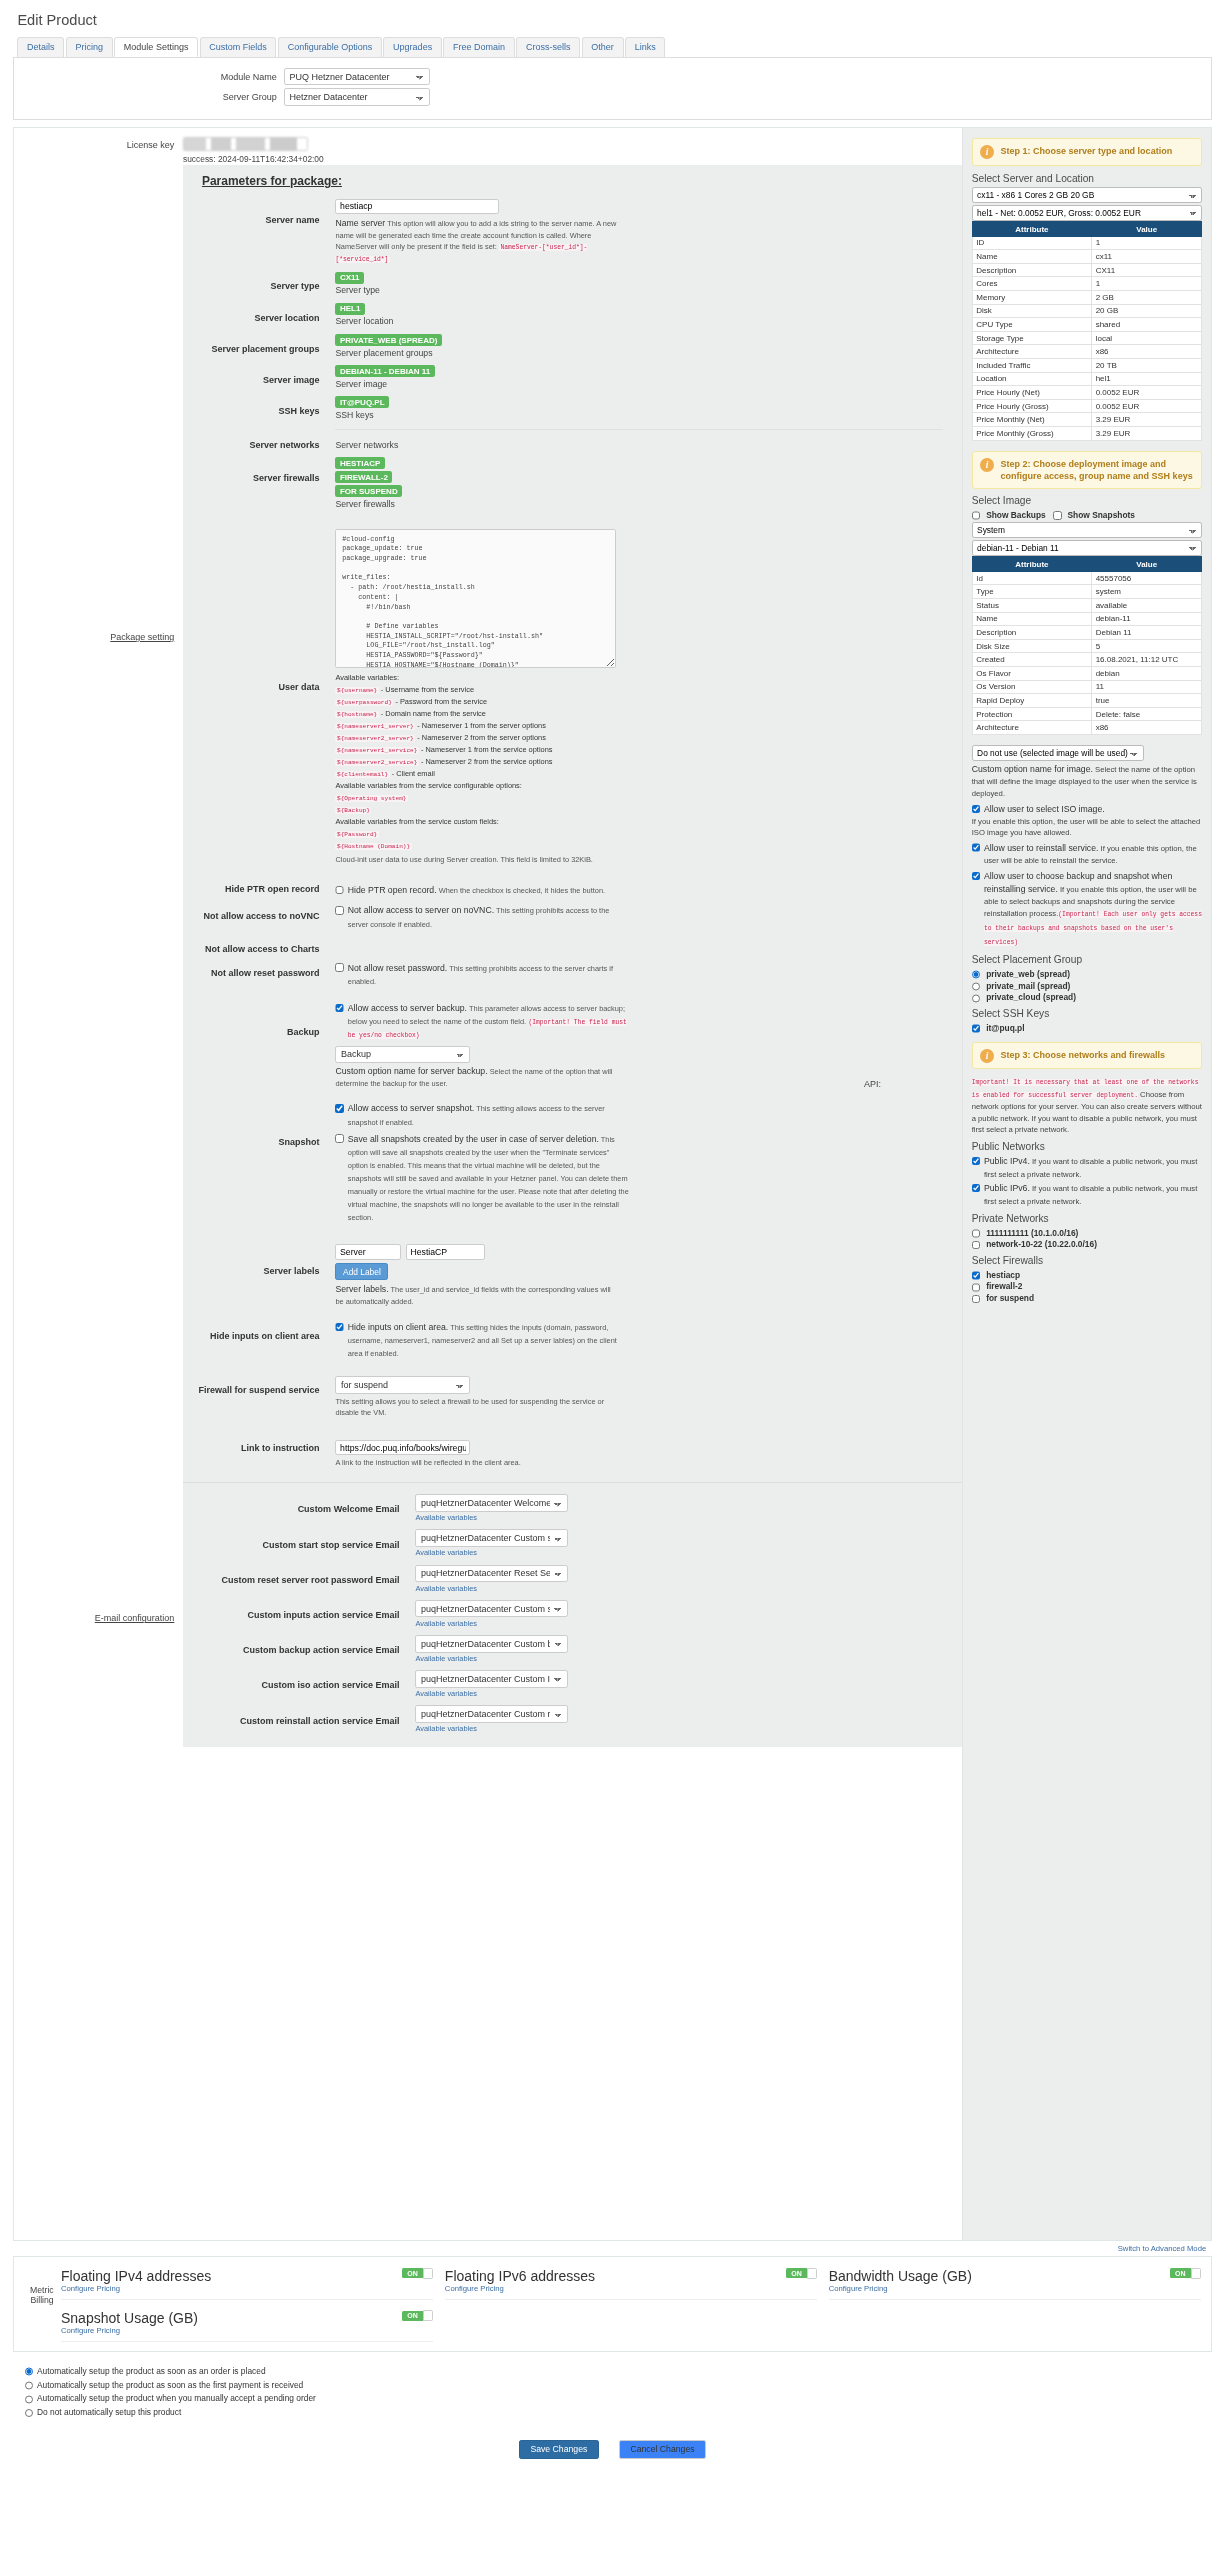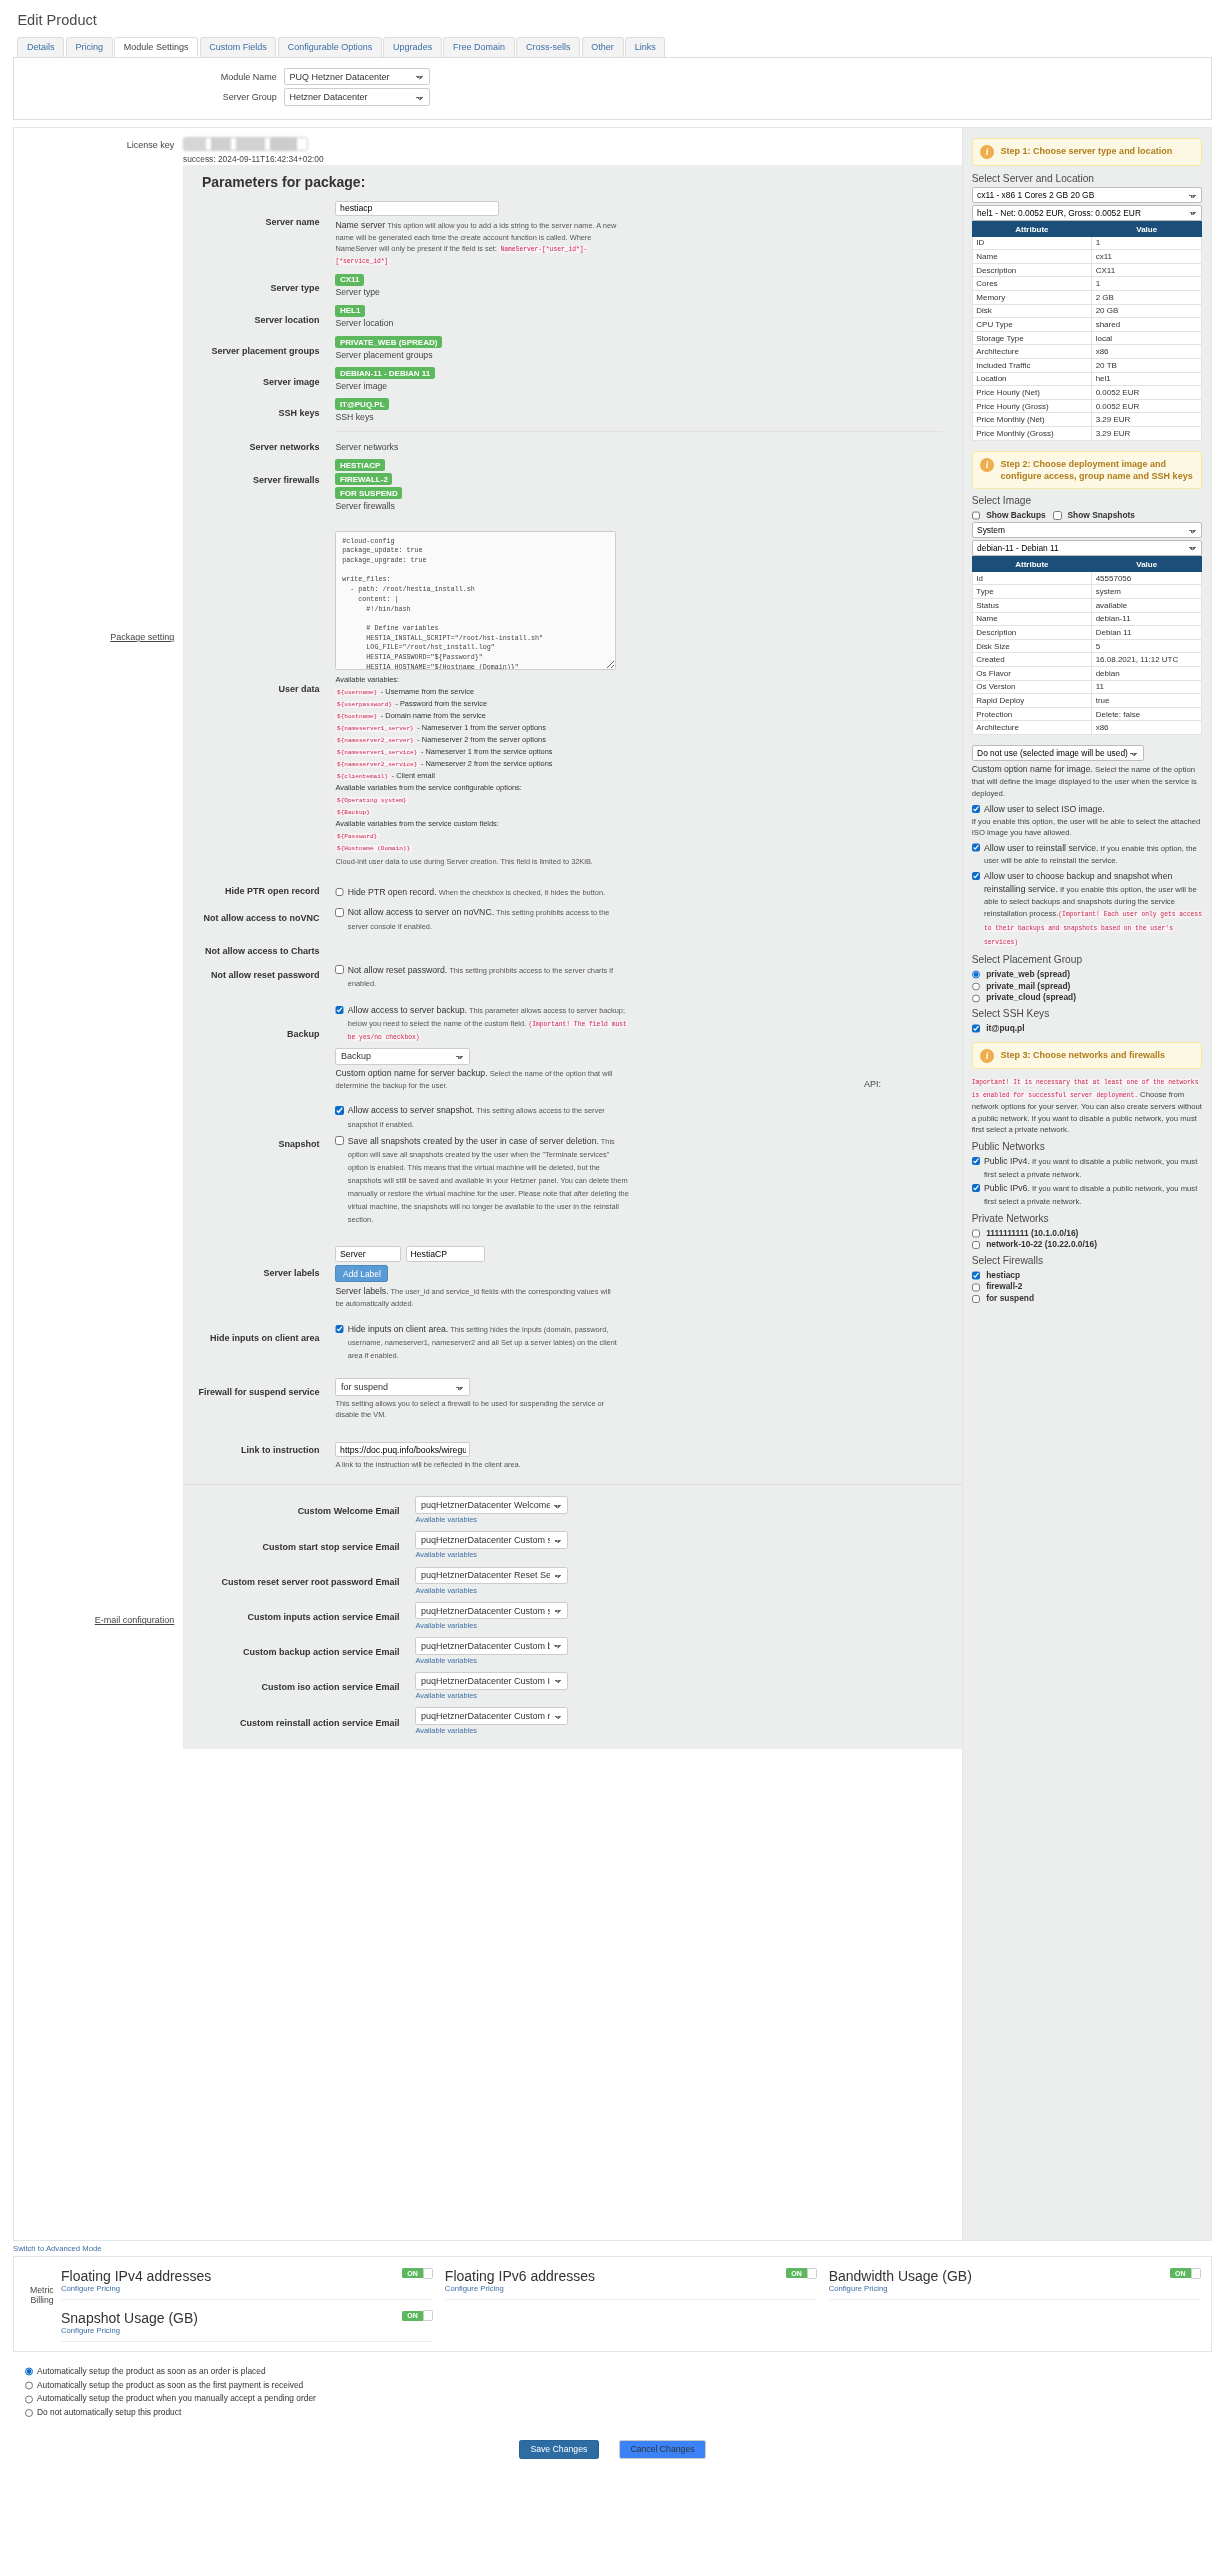--- a/index.html
+++ b/index.html
@@ -51,21 +51,21 @@
   .grayblock { background:#eceeee; padding:7.3px 10.2px 10.2px 10.2px; }
 
   
   .lic-row { display:flex; align-items:flex-start; padding:8.7px 0 1.5px 0; }
   .lic-label { width:169px; text-align:right; padding-right:8.7px; font-size:9px; color:#444; padding-top:2.9px;}
   .lic-input { width:125px; height:14.6px; border:0.7px solid #ccc; border-radius:2.2px; background:#fff;
                background-image:linear-gradient(90deg,#d6d6d6 0 18%,#fff 18% 22%,#cfcfcf 22% 38%,#fff 38% 42%,#d2d2d2 42% 66%,#fff 66% 70%,#cccccc 70% 92%,#fff 92% 100%);
                filter:blur(0.8px); }
   .lic-status { font-size:8.4px; color:#444; margin-top:2.2px; }
 
-  .params-title { font-weight:bold; font-size:14px; color:#333; margin:1.5px 0 7.3px 8.7px; }
+  .params-title { font-weight:bold; font-size:12px; color:#333; margin:1.5px 0 7.3px 8.7px;text-decoration:underline; }
 
   .frow { display:flex; align-items:flex-start; padding:3.6px 0; }
   .frow .fl { width:135px; text-align:right; padding-right:8.7px; font-weight:bold; font-size:9px; color:#333; }
   .frow .fc { flex:1; padding-left:7.3px; }
 
   .text-in { width:164px; height:15.3px; font-size:8.7px; padding:1.5px 3.6px; border:0.7px solid #ccc; border-radius:2.2px;
              font-family:"Liberation Sans", sans-serif; }
 
   .help { font-size:7.4px; color:#555; line-height:1.5; }
   .help .strong { font-size:8.7px; color:#333; }
@@ -112,21 +112,21 @@
   table.attr { width:100%; border-collapse:collapse; margin-top:0.7px; font-size:8px; background:#fff; }
   table.attr th { background:#1b4f79; color:#fff; font-size:8px; padding:2.2px 2.9px; text-align:center; border:0.7px solid #1b4f79;}
   table.attr td { padding:1.8px 3.6px; border:0.7px solid #e2e2e2; color:#333; }
   table.attr td.k { width:52%; }
   .chk-line { font-size:8.4px; font-weight:bold; color:#333; display:flex; align-items:center; gap:2.2px; }
   .rt-small { font-size:7.7px; color:#444; line-height:1.45; }
   .rt-mid { font-size:8.4px; color:#333; line-height:1.45; }
   .rt-warn { font-family:"Liberation Mono", monospace; font-size:6.3px; color:#c7254e; background:#f9f2f4; line-height:1.7;}
 
   
-  .adv-link { text-align:left; font-size:7.7px; color:#3b6ea5; padding:2.9px 5.8px 0 0; }
+  .adv-link { text-align:right; font-size:7.7px; color:#3b6ea5; padding:2.9px 5.8px 0 0; }
   .metric-box { border:0.7px solid #dfe7e7; margin-top:2.9px; padding:8.7px 0; background:#fff; display:flex; }
   .metric-label { width:47px; font-size:8.7px; color:#444; text-align:right; padding-top:19px; padding-right:7.3px;}
   .metric-grid { flex:1; display:grid; grid-template-columns:repeat(3,1fr); gap:8.7px 11.7px; padding-right:10.2px;}
   .metric-item { display:flex; justify-content:space-between; align-items:flex-start; border-bottom:0.7px solid #eee; padding:2.2px 0 5.8px 0;}
   .metric-name { font-size:14px; color:#333; }
   .metric-cfg { font-size:7.7px; color:#3b6ea5; cursor:pointer; }
   .toggle { display:flex; align-items:center; }
   .toggle .on { background:#5cb85c; color:#fff; font-size:7px; font-weight:bold; padding:1.5px 5.1px; border-radius:1.5px 0 0 1.5px;}
   .toggle .knob { width:10.2px; height:11px; background:#fff; border:0.7px solid #cfcfcf; border-radius:0 1.5px 1.5px 0;}
 

